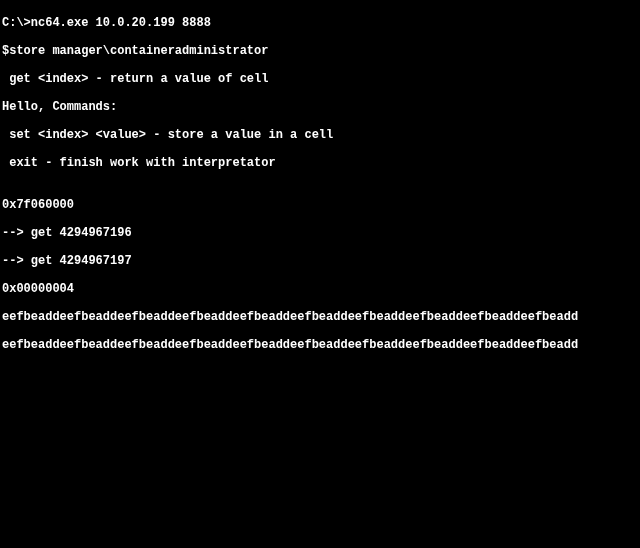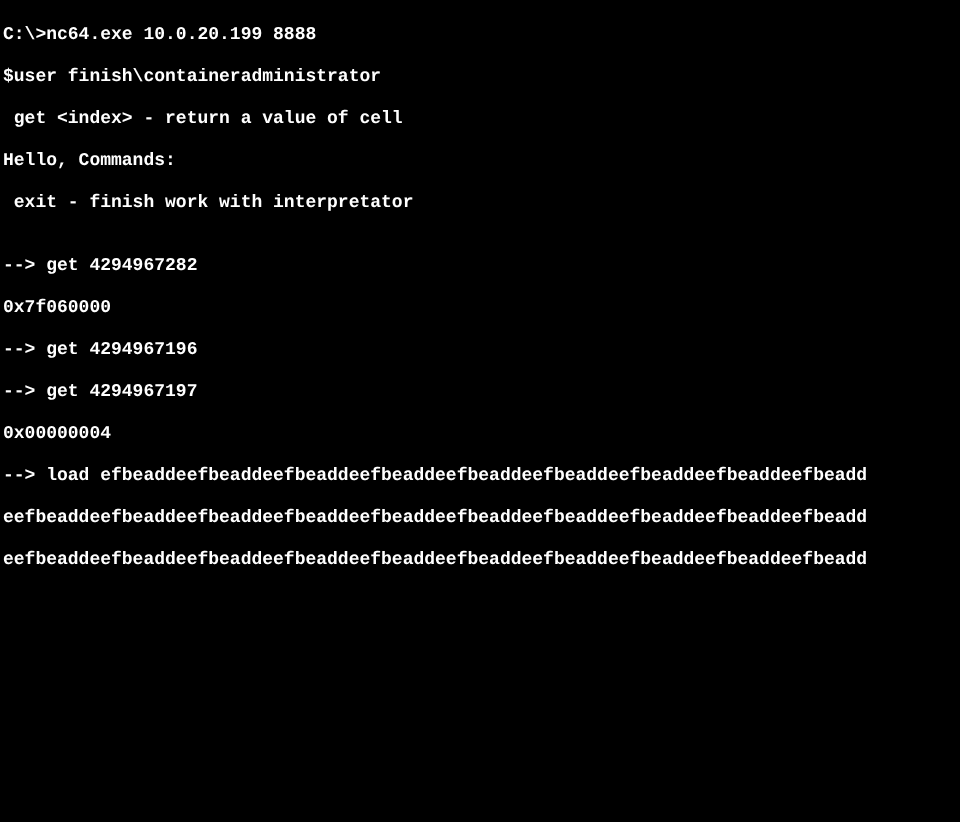--- a/index.html
+++ b/index.html
@@ -23,31 +23,30 @@
   }
   .line {
     display: block;
   }
 </style>
 </head>
 <body>
 
 <div class="terminal">
 <span class="line">C:\&gt;nc64.exe 10.0.20.199 8888</span>
-<span class="line">$user finish\containeradministrator</span>
+<span class="line">$store manager\containeradministrator</span>
 <span class="line"> get &lt;index&gt; - return a value of cell</span>
 <span class="line">Hello, Commands:</span>
+<span class="line"> set &lt;index&gt; &lt;value&gt; - store a value in a cell</span>
 <span class="line"> exit - finish work with interpretator</span>
 <span class="line"></span>
-<span class="line">--&gt; get 4294967282</span>
 <span class="line">0x7f060000</span>
 <span class="line">--&gt; get 4294967196</span>
 <span class="line">--&gt; get 4294967197</span>
 <span class="line">0x00000004</span>
-<span class="line">--&gt; load efbeaddeefbeaddeefbeaddeefbeaddeefbeaddeefbeaddeefbeaddeefbeaddeefbeadd</span>
 <span class="line">eefbeaddeefbeaddeefbeaddeefbeaddeefbeaddeefbeaddeefbeaddeefbeaddeefbeaddeefbeadd</span>
 <span class="line">eefbeaddeefbeaddeefbeaddeefbeaddeefbeaddeefbeaddeefbeaddeefbeaddeefbeaddeefbeadd</span>
 
 
 
 
 
 
 
 

